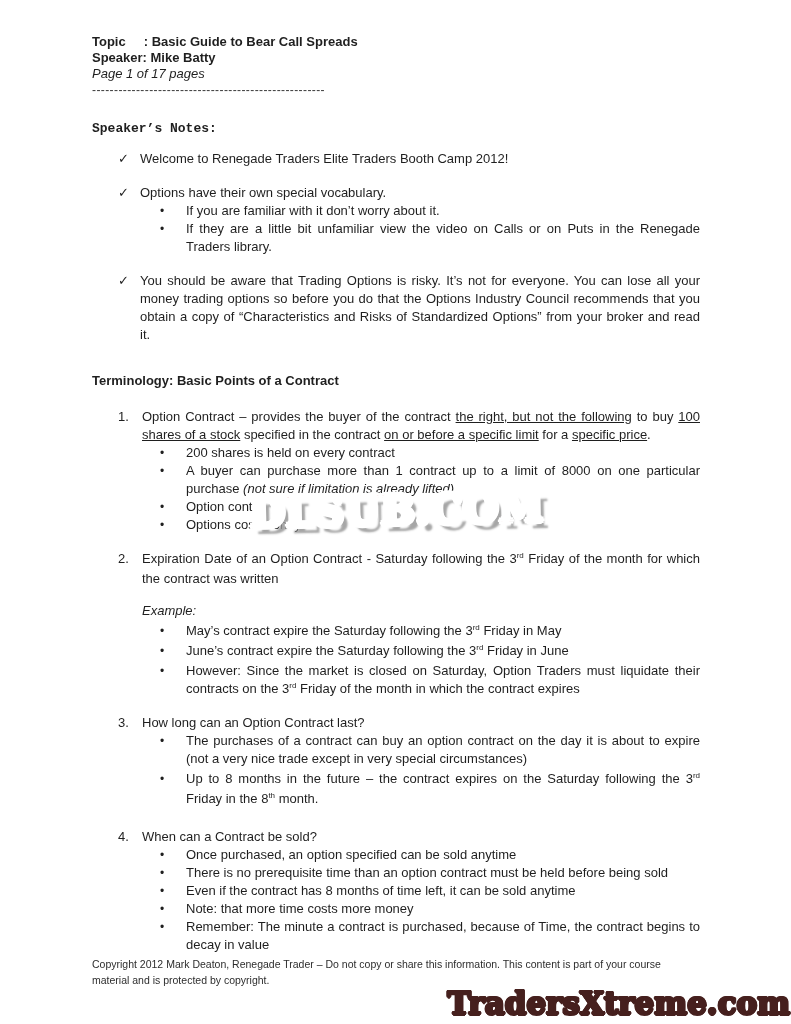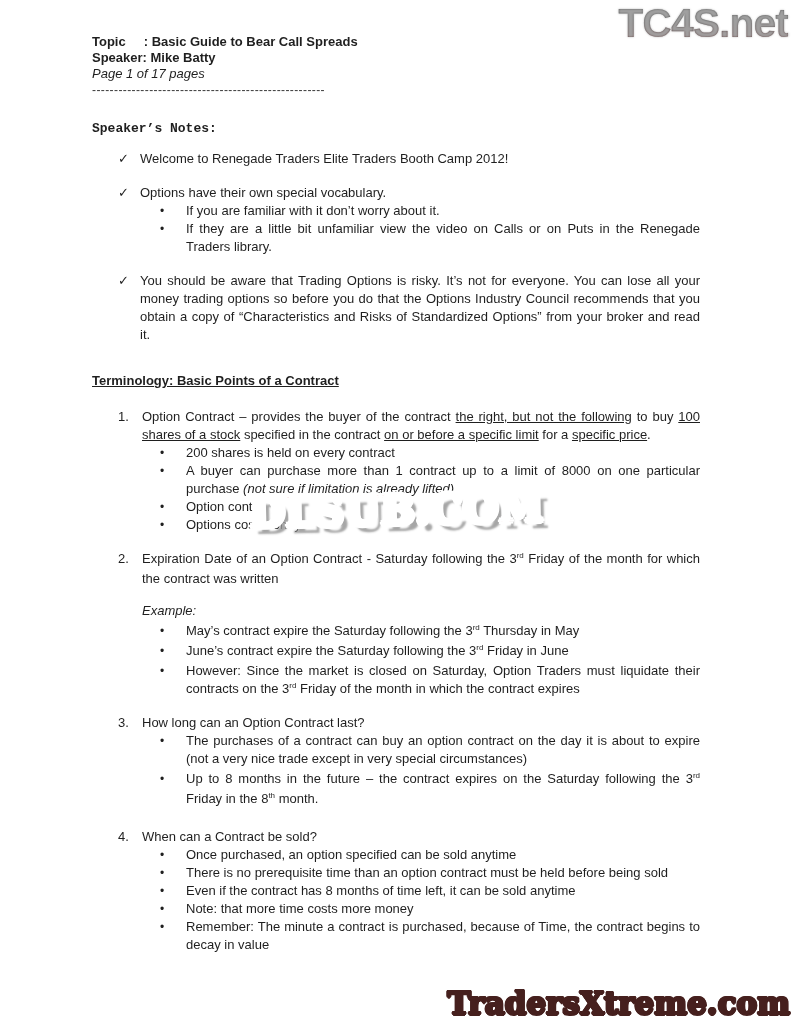--- a/index.html
+++ b/index.html
@@ -10,21 +10,21 @@
   }
   .content { position:absolute; left:92px; top:34px; width:608px; }
 
   
   .hline { line-height:16px; font-weight:bold; white-space:pre; }
   .hline.it { font-weight:normal; font-style:italic; }
   .divider { line-height:16px; font-size:12px; color:#3a3a3a; letter-spacing:0.4px; white-space:pre; }
 
   .section-heading { font-weight:bold; }
   #notes-heading { margin-top:22px;font-family:Liberation Mono, monospace; }
-  #term-heading  { margin-top:28px;text-decoration:underline; }
+  #term-heading  { margin-top:28px; }
 
   
   .check-item { display:flex; margin-left:26px; }
   .check-item .cm { width:22px; flex:none; }
   .check-item .ct { flex:1; }
 
   
   .num-item { display:flex; margin-left:26px; }
   .num-item .nm { width:24px; flex:none; }
   .num-item .nt { flex:1; }
@@ -87,21 +87,20 @@
       -3.5px 0 1px #ffffff, 3.5px 0 1px #ffffff, 0 -3.5px 1px #ffffff, 0 3.5px 1px #ffffff,
       -2.5px -2.5px 1px #ffffff, 2.5px -2.5px 1px #ffffff, -2.5px 2.5px 1px #ffffff, 2.5px 2.5px 1px #ffffff;
     margin-top: 19px;
   }
 </style>
 </head>
 <body>
 
 <div class="page">
 
-  <div id="logo-tc4s">TC4S.net</div>
 
   <div class="content">
 
     <div>
       <div class="hline">Topic     : Basic Guide to Bear Call Spreads</div>
       <div class="hline">Speaker: Mike Batty</div>
       <div class="hline it">Page 1 of 17 pages</div>
       <div class="divider">-----------------------------------------------------</div>
     </div>
 
@@ -153,21 +152,21 @@
       <div class="bt">Options cost money</div>
     </div>
 
     <div id="item2" class="num-item">
       <span class="nm">2.</span>
       <div class="nt just"><span>Expiration Date of an Option Contract  - Saturday following the 3</span><span class="sup">rd</span><span> Friday of the month for which the contract was written</span></div>
     </div>
     <div id="example" class="i">Example:</div>
     <div class="bullet-item mt2">
       <span class="bm">•</span>
-      <div class="bt"><span>May’s contract expire the Saturday following the 3</span><span class="sup">rd</span><span> Thursday in May</span></div>
+      <div class="bt"><span>May’s contract expire the Saturday following the 3</span><span class="sup">rd</span><span> Friday in May</span></div>
     </div>
     <div class="bullet-item">
       <span class="bm">•</span>
       <div class="bt"><span>June’s contract expire the Saturday following the 3</span><span class="sup">rd</span><span> Friday in June</span></div>
     </div>
     <div class="bullet-item">
       <span class="bm">•</span>
       <div class="bt just"><span>However: Since the market is closed on Saturday, Option Traders must liquidate their contracts on the 3</span><span class="sup">rd</span><span> Friday of the month in which the contract expires</span></div>
     </div>
 
@@ -206,16 +205,17 @@
     </div>
     <div class="bullet-item">
       <span class="bm">•</span>
       <div class="bt just">Remember: The minute a contract is purchased, because of Time, the contract begins to decay in value</div>
     </div>
 
   </div>
 
   <div id="wm-dlsub">DLSUB.COM</div>
 
+  <div class="footer">Copyright 2012 Mark Deaton, Renegade Trader – Do not copy or share this information. This content is part of your course material and is protected by copyright.</div>
 
   <div id="wm-tx">TradersXtreme.com</div>
 
 </div>
 
 </body></html>

